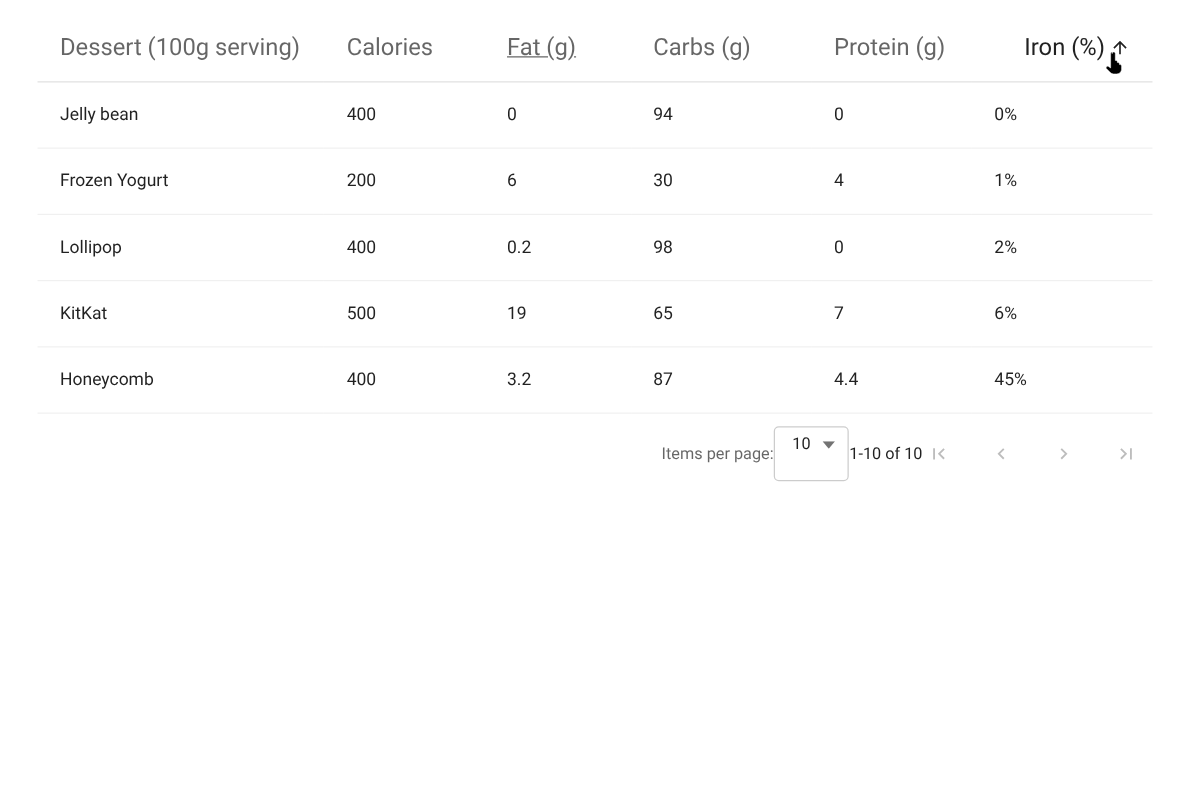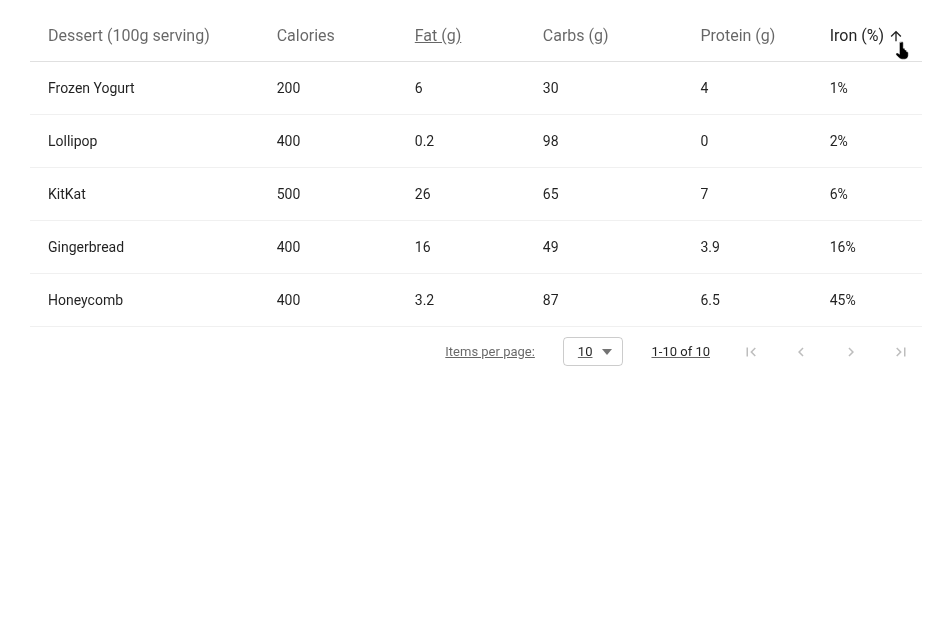--- a/index.html
+++ b/index.html
@@ -16,21 +16,21 @@
       padding: 10px 30px 20px 30px;
     }
     table {
       width: 100%;
       border-collapse: collapse;
     }
     thead th {
       text-align: left;
       font-weight: 400;
       color: rgba(0,0,0,0.6);
-      font-size: 16px;
+      font-size: 19px;
       padding: 16px 18px;
       border-bottom: 1px solid rgba(0,0,0,0.12);
       white-space: nowrap;
     }
     tbody td {
       padding: 18px 18px;
       border-bottom: 1px solid rgba(0,0,0,0.06);
       font-size: 14px;
       color: rgba(0,0,0,0.87);
     }
@@ -57,42 +57,41 @@
     }
     .cursor-pointer {
       position: absolute;
       width: 20px;
       height: 20px;
       pointer-events: none;
     }
     .header-iron-wrapper {
       position: relative;
       display: inline-block;
+      margin-left: 24px;
     }
 
     .paginator {
       display: flex;
       align-items: center;
       justify-content: flex-end;
-      gap: 28px;
       padding: 10px 8px 0 0;
       color: rgba(0,0,0,0.6);
       font-size: 13px;
-      text-decoration: underline;
     }
     .paginator .label {
       white-space: nowrap;
     }
     .page-size-select {
       display: inline-flex;
       align-items: center;
       gap: 10px;
       border: 1px solid rgba(0,0,0,0.2);
       border-radius: 4px;
-      padding: 6px 10px 6px 14px;
+      padding: 6px 10px 21px 14px;
       cursor: pointer;
       color: rgba(0,0,0,0.87);
     }
     .page-size-select svg {
       width: 10px;
       height: 6px;
       fill: rgba(0,0,0,0.55);
     }
     .range-label {
       color: rgba(0,0,0,0.87);
@@ -151,58 +150,58 @@
               </svg>
           </span>
           <svg class="cursor-pointer" viewBox="0 0 24 24" style="left:62px; top:14px;">
             <path fill="#000" d="M10.5 3.5c0-.83.67-1.5 1.5-1.5s1.5.67 1.5 1.5V10h.5c.83 0 1.5.67 1.5 1.5V12h.5c.83 0 1.5.67 1.5 1.5V14h.5c.83 0 1.5.67 1.5 1.5v3c0 2.48-2.02 4.5-4.5 4.5h-3.1c-1.2 0-2.34-.48-3.18-1.32l-3.6-3.6c-.59-.59-.59-1.54 0-2.12.59-.59 1.54-.59 2.12 0L9 17.17V3.5c0-.83.67-1.5 1.5-1.5z" stroke="#fff" stroke-width="0.5"></path>
           </svg>
         </span>
       </th>
     </tr>
   </thead>
   <tbody id="rows-body">
+  <tr>
+        <td>Jelly bean</td>
+        <td>400</td>
+        <td>0</td>
+        <td>94</td>
+        <td>0</td>
+        <td>0%</td>
+      </tr>
       <tr>
         <td>Frozen Yogurt</td>
         <td>200</td>
         <td>6</td>
         <td>30</td>
         <td>4</td>
         <td>1%</td>
       </tr>
       <tr>
         <td>Lollipop</td>
         <td>400</td>
         <td>0.2</td>
         <td>98</td>
         <td>0</td>
         <td>2%</td>
       </tr>
       <tr>
         <td>KitKat</td>
         <td>500</td>
-        <td>26</td>
+        <td>19</td>
         <td>65</td>
         <td>7</td>
         <td>6%</td>
-      </tr>
-      <tr>
-        <td>Gingerbread</td>
-        <td>400</td>
-        <td>16</td>
-        <td>49</td>
-        <td>3.9</td>
-        <td>16%</td>
       </tr>
       <tr>
         <td>Honeycomb</td>
         <td>400</td>
         <td>3.2</td>
         <td>87</td>
-        <td>6.5</td>
+        <td>4.4</td>
         <td>45%</td>
       </tr>
     </tbody>
 </table>
 
 <div class="paginator">
   <span class="label">Items per page:</span>
   <span class="page-size-select">
     <span>10</span>
     <svg viewBox="0 0 10 6">

